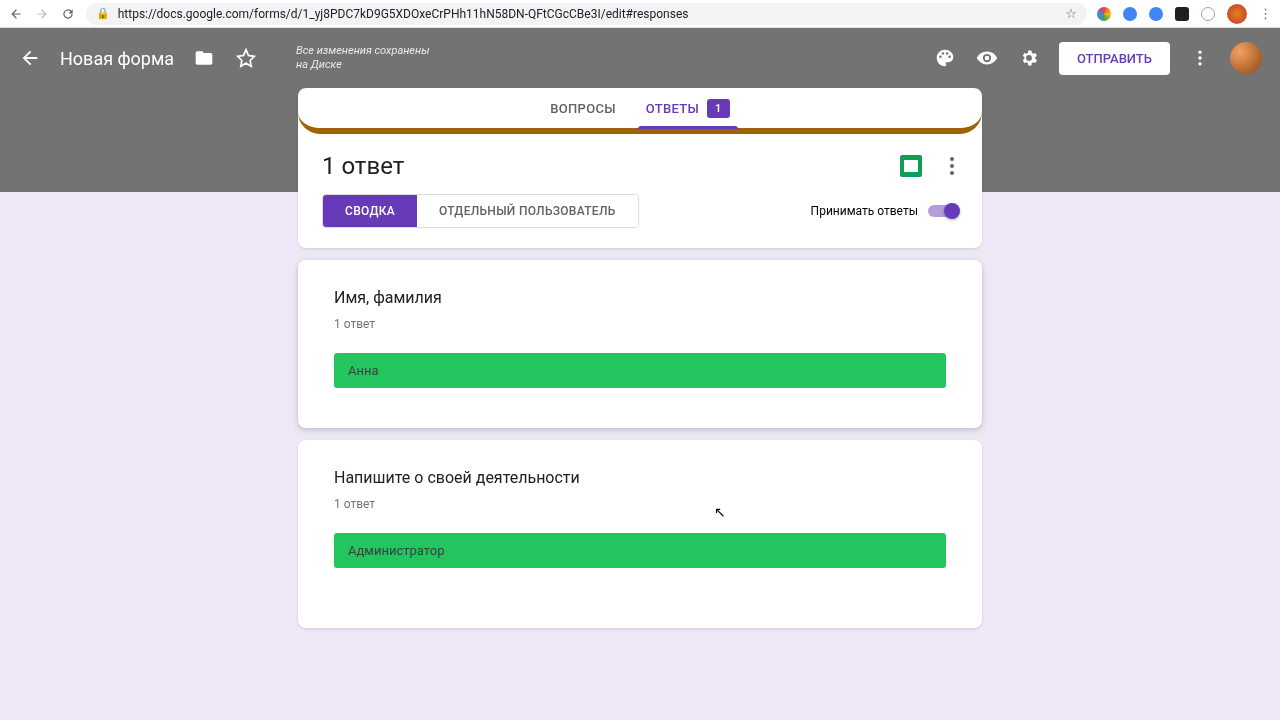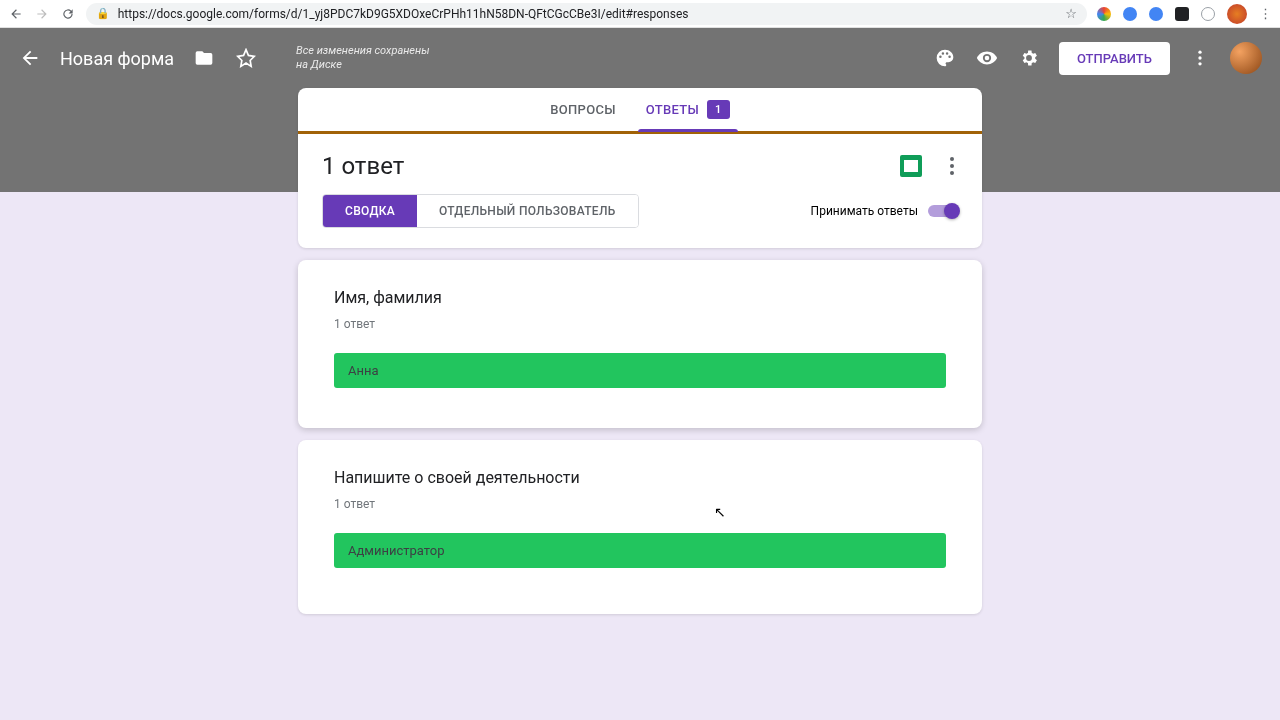--- a/index.html
+++ b/index.html
@@ -22,21 +22,21 @@
 .toolbar .saved { font-size:11px; font-style:italic; color:rgba(255,255,255,.85); line-height:1.3; margin-left:20px; }
 .toolbar .spacer { flex:1; }
 .toolbar .send { background:#fff; color:#673ab7; border:none; border-radius:4px; padding:9px 18px; font-size:13px; font-weight:500; cursor:pointer; }
 .toolbar .uavatar { width:32px; height:32px; border-radius:50%; background:radial-gradient(circle at 30% 30%,#f4a261,#8b4513); }
 
 .page { background:#ede7f6; min-height:calc(720px - 28px - 164px); position:relative; }
 .card-col { width:684px; margin:0 auto; position:relative; top:-104px; }
 
 .card { background:#fff; border-radius:8px; box-shadow:0 1px 3px rgba(0,0,0,.12); margin-bottom:12px; }
 
-.tabs { display:flex; justify-content:center; align-items:center; height:46px; gap:30px; font-size:13px; font-weight:500; border-bottom:3px solid #a16207; }
+.tabs { display:flex; justify-content:center; align-items:center; height:46px; gap:30px; font-size:13px; font-weight:500; border-bottom:6px solid #a16207;border-radius:22px; }
 .tab { color:#5f6368; letter-spacing:.3px; cursor:pointer; height:100%; display:flex; align-items:center; position:relative; }
 .tab.active { color:#673ab7; }
 .tab.active::after { content:''; position:absolute; bottom:-1px; left:-8px; right:-8px; height:3px; background:#673ab7; border-radius:3px 3px 0 0; }
 .badge { background:#673ab7; color:#fff; font-size:11px; padding:3px 8px; border-radius:3px; margin-left:8px; }
 
 .resp-head { padding:18px 24px 14px; display:flex; align-items:center; }
 .resp-head h2 { font-size:24px; font-weight:400; color:#202124; flex:1; }
 .sheets { width:22px; height:22px; background:#0f9d58; border-radius:2px; position:relative; margin-right:24px; cursor:pointer; }
 .sheets::before,.sheets::after { content:''; position:absolute; background:#fff; }
 .sheets::before { top:5px; left:4px; right:4px; bottom:5px; border:1px solid #fff; }
@@ -185,21 +185,21 @@
 
     <div class="card shadow2">
       <div class="qcard">
         <h3>Имя, фамилия</h3>
         <div class="cnt">1 ответ</div>
         <div class="answer">Анна</div>
       </div>
     </div>
 
     <div class="card">
-      <div class="qcard" style="padding-bottom:46px">
+      <div class="qcard" style="padding-bottom:60px">
         <h3>Напишите о своей деятельности</h3>
         <div class="cnt">1 ответ</div>
         <div class="answer">Администратор</div>
       </div>
     </div>
 
   </div>
 </div>
 
 <div class="cursor">↖</div>

